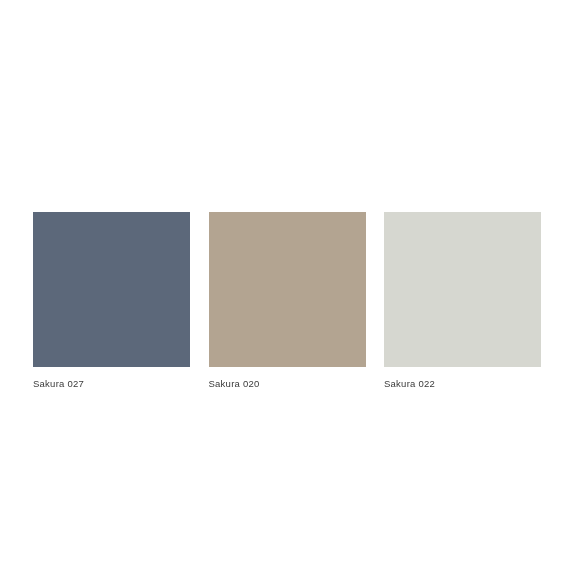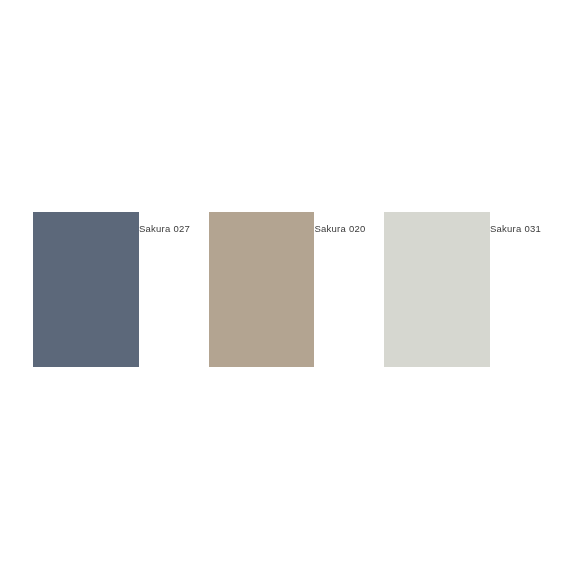--- a/index.html
+++ b/index.html
@@ -30,21 +30,21 @@
     width: 508px;
     height: 175px;
     display: flex;
     flex-direction: row;
     justify-content: space-between;
     align-items: flex-start;
   }
   .swatch-cell {
     width: 157px;
     display: flex;
-    flex-direction: row;
+    flex-direction: column;
     align-items: stretch;
   }
   .swatch-chip {
     width: 157px;
     height: 155px;
     display: block;
     line-height: 0;
     font-size: 0;
   }
   .swatch-label {
@@ -71,17 +71,17 @@
       <span class="swatch-label" style="color: rgb(58, 58, 58);">Sakura 027</span>
     </div>
 
     <div class="swatch-cell">
       <span class="swatch-chip" style="background-color: rgb(179, 164, 145);"></span>
       <span class="swatch-label" style="color: rgb(58, 58, 58);">Sakura 020</span>
     </div>
 
     <div class="swatch-cell">
       <span class="swatch-chip" style="background-color: rgb(214, 215, 208);"></span>
-      <span class="swatch-label" style="color: rgb(58, 58, 58);">Sakura 031</span>
+      <span class="swatch-label" style="color: rgb(58, 58, 58);">Sakura 022</span>
     </div>
 
   </div>
 </div>
 
 </body></html>

